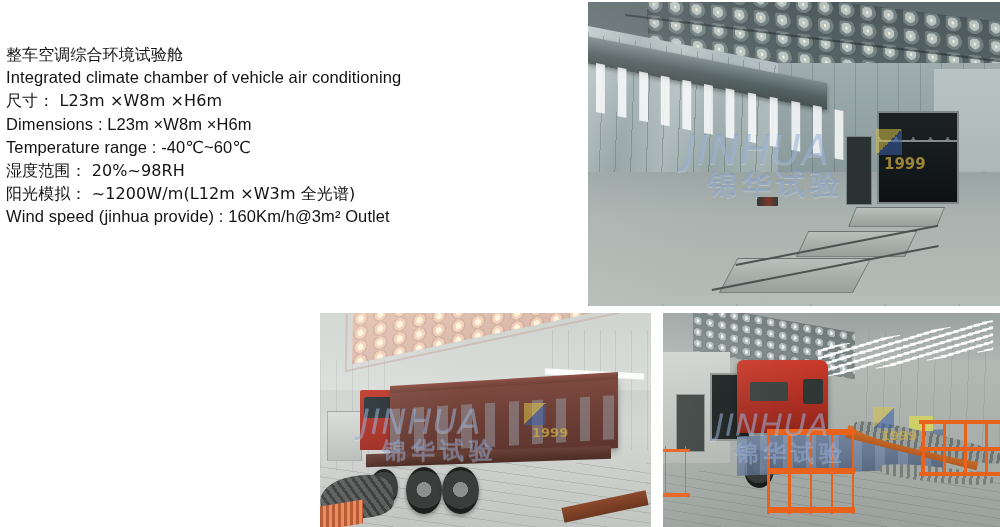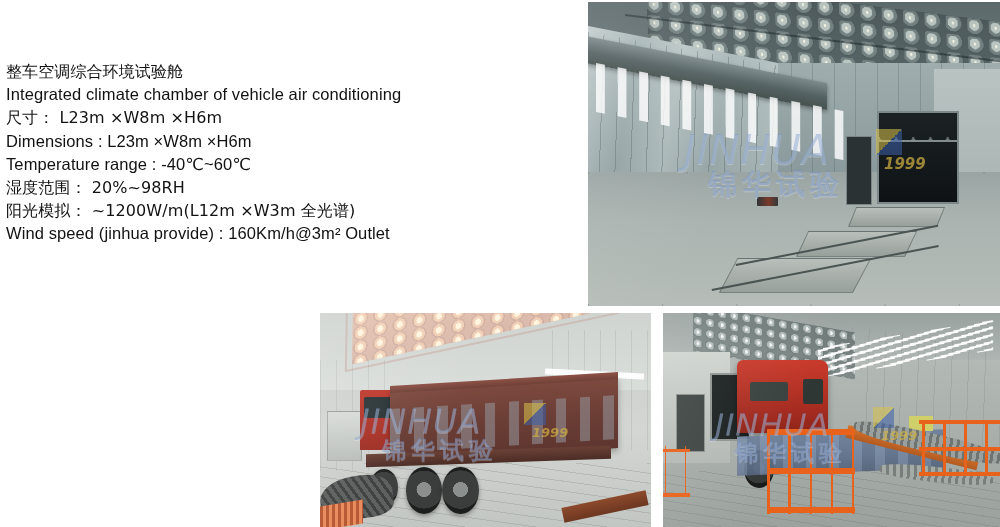--- a/index.html
+++ b/index.html
@@ -12,21 +12,21 @@
     height: 527px;
     position: relative;
     overflow: hidden;
     font-family: "Liberation Sans", "DejaVu Sans", sans-serif;
   }
 
   
   #spec-block {
     position: absolute;
     left: 6px;
-    top: 60px;
+    top: 43px;
     width: 560px;
   }
   .spec-line {
     font-size: 16.5px;
     line-height: 23.2px;
     color: #121212;
     white-space: nowrap;
     letter-spacing: 0.1px;
   }
   .spec-line.cn {
@@ -496,21 +496,20 @@
   .wm-cn {
     font-family: "DejaVu Sans", sans-serif;
     font-weight: bold;
     color: rgba(110,140,195,0.42);
     letter-spacing: 5px;
     text-shadow: 0 1px 0 rgba(255,255,255,0.25);
   }
   .wm-year {
     font-family: "DejaVu Sans", sans-serif;
     font-weight: bold;
-    font-style: italic;
     color: rgba(208,176,66,0.72);
   }
   .wm-flag {
     position: absolute;
     width: 26px; height: 26px;
     background: linear-gradient(135deg, #d8c24a 0 50%, #3b5fa8 50% 100%);
     opacity: 0.55;
   }
 
   

